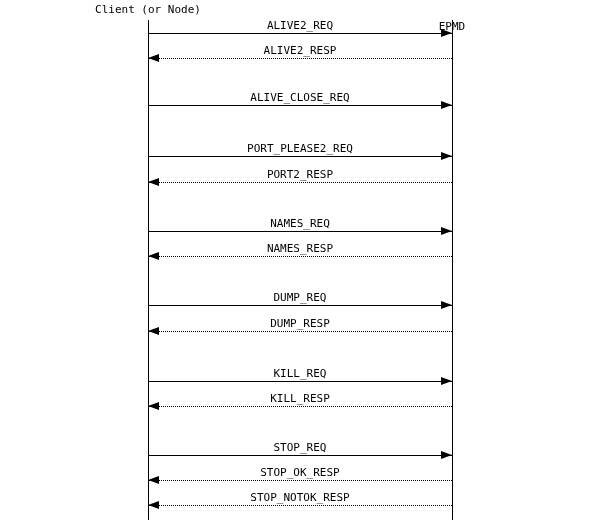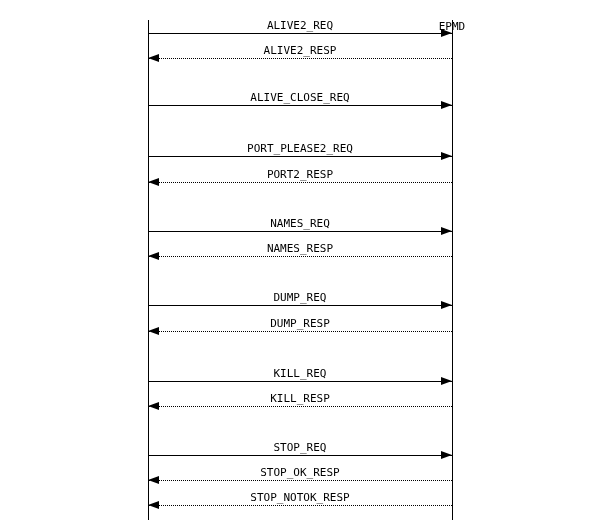--- a/index.html
+++ b/index.html
@@ -80,20 +80,21 @@
   .message.left .msg-arrowhead {
     left: 0;
     border-right: 11px solid #000000;
   }
 </style>
 </head>
 <body>
 
 <div class="diagram">
 
+  <div class="actor-label client">Client (or Node)</div>
 
   <div class="actor-label epmd">EPMD</div>
 
   <div class="lifeline client"></div>
   <div class="lifeline epmd"></div>
 
   <div class="messages-layer">
       <div class="message solid right" style="top: 33px;">
         <span class="msg-label">ALIVE2_REQ</span>
         <span class="msg-line"></span>

